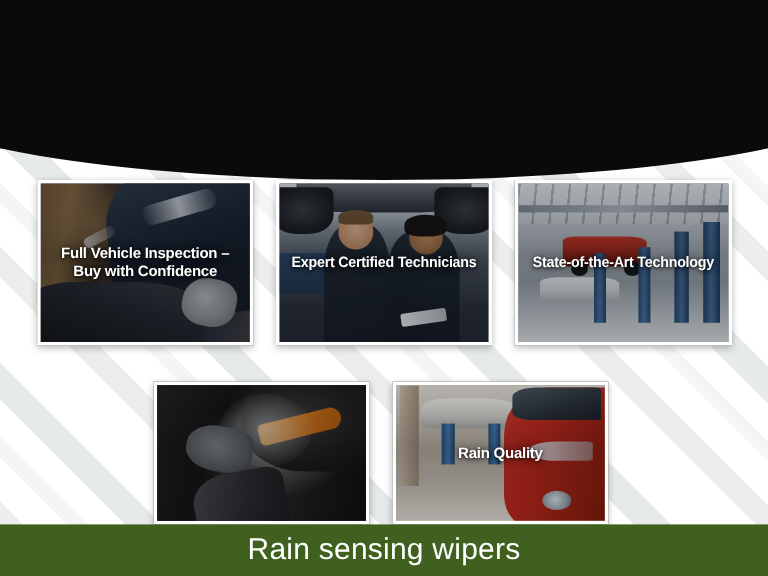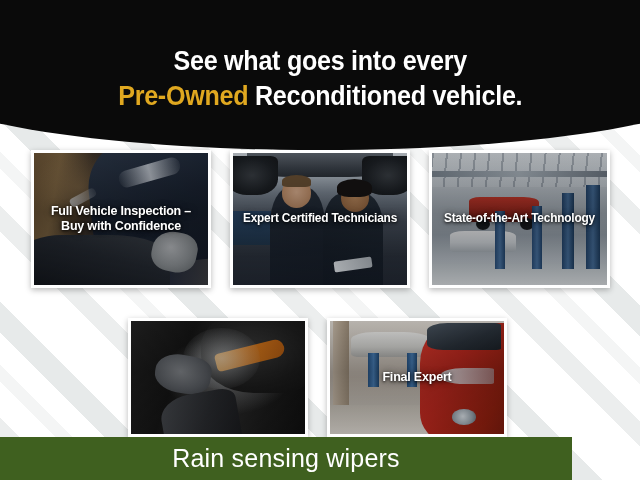--- a/index.html
+++ b/index.html
@@ -364,21 +364,21 @@
   .photo-quality .floor-q {
     position: absolute; left: 0; bottom: 0; width: 100%; height: 26%;
     background: linear-gradient(180deg, #cdc7bd 0%, #e0dbd4 100%);
   }
 
   
   .bottom-bar {
     position: absolute;
     left: 0;
     bottom: 0;
-    width: 572px;
+    width: 640px;
     height: 43px;
     background: #3f601f;
     z-index: 6;
     display: flex;
     align-items: center;
     justify-content: center;
   }
   .bottom-bar-text {
     color: #ffffff;
     font-family: "Liberation Sans", sans-serif;
@@ -469,31 +469,25 @@
         <div class="lift-post"></div>
         <div class="lift-post-2"></div>
         <div class="floor-q"></div>
         <div class="red-car"></div>
         <div class="windshield"></div>
         <div class="headlight"></div>
         <div class="foglight"></div>
       </div>
       <div class="card-scrim"></div>
       <div class="card-caption">
-        <div>Final Expert</div>
+        <div>Rain Quality</div>
       </div>
     </div>
 
   </div>
 
   <div class="header-band"></div>
-  <div class="header-inner">
-    <div class="headline">
-      <div>See what goes into every</div>
-      <div><span class="gold">Pre-Owned</span><span> Reconditioned vehicle.</span></div>
-    </div>
-  </div>
 
   <div class="bottom-bar">
     <span class="bottom-bar-text">Rain sensing wipers</span>
   </div>
 
 </div>
 
 </body></html>

